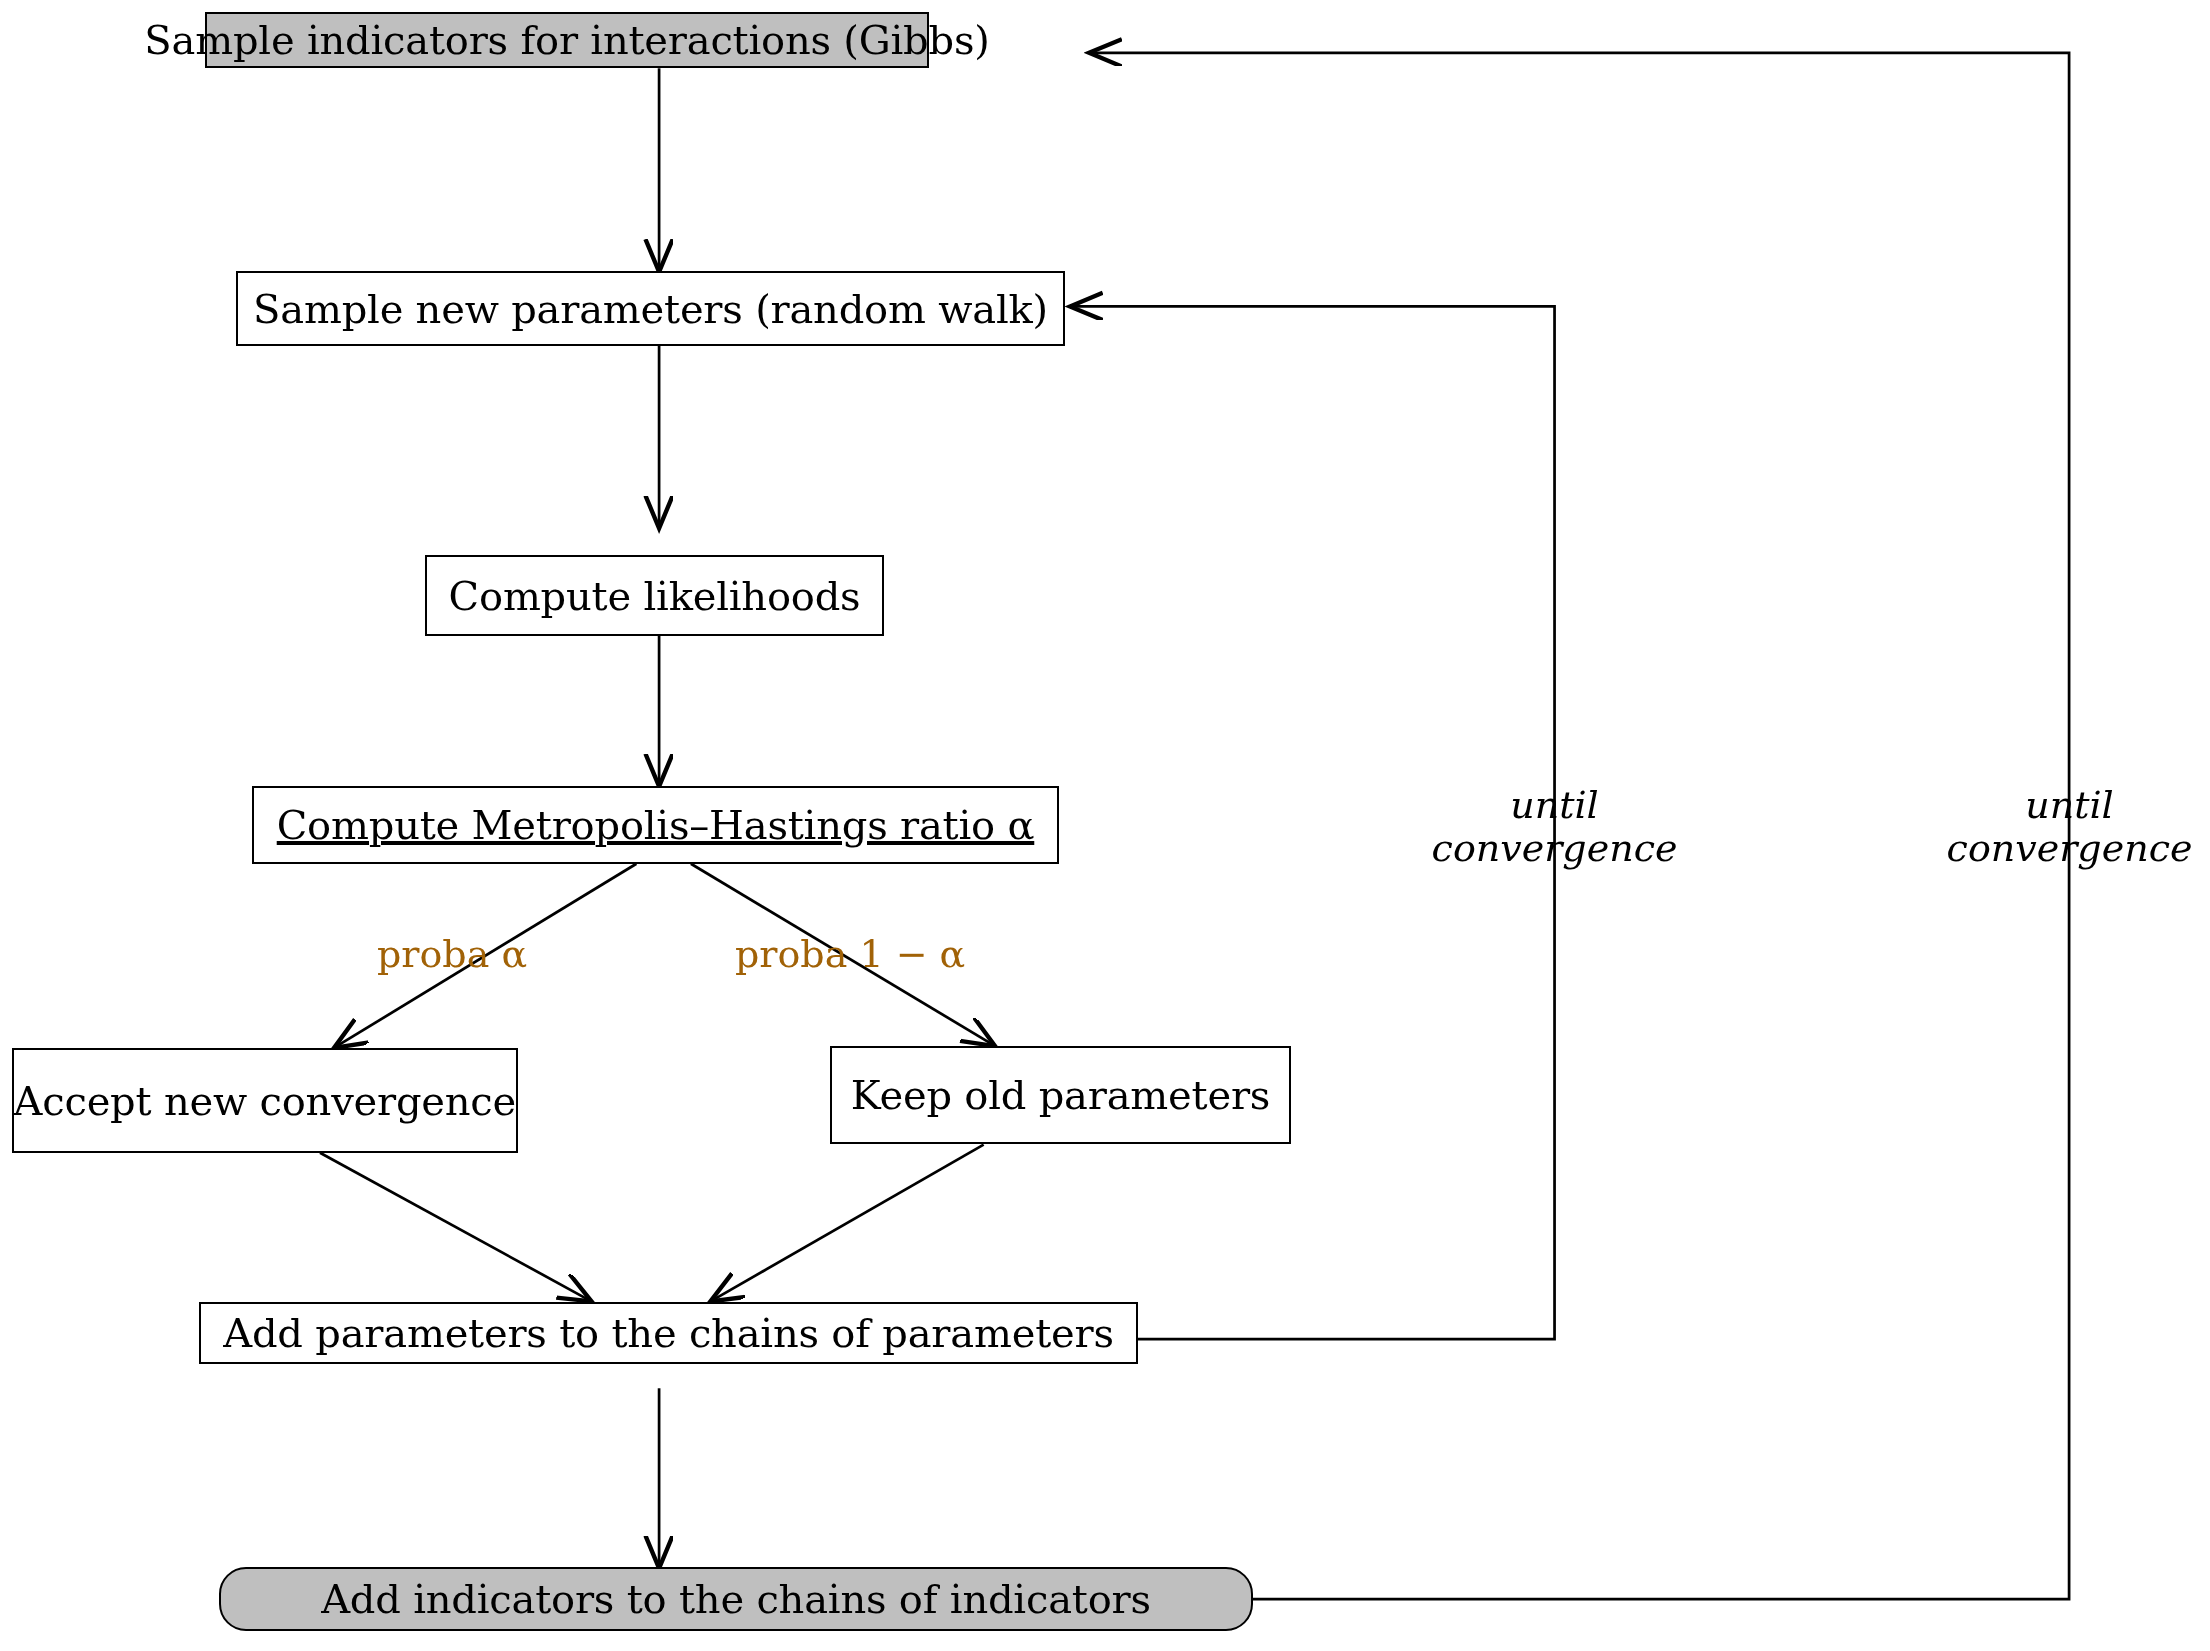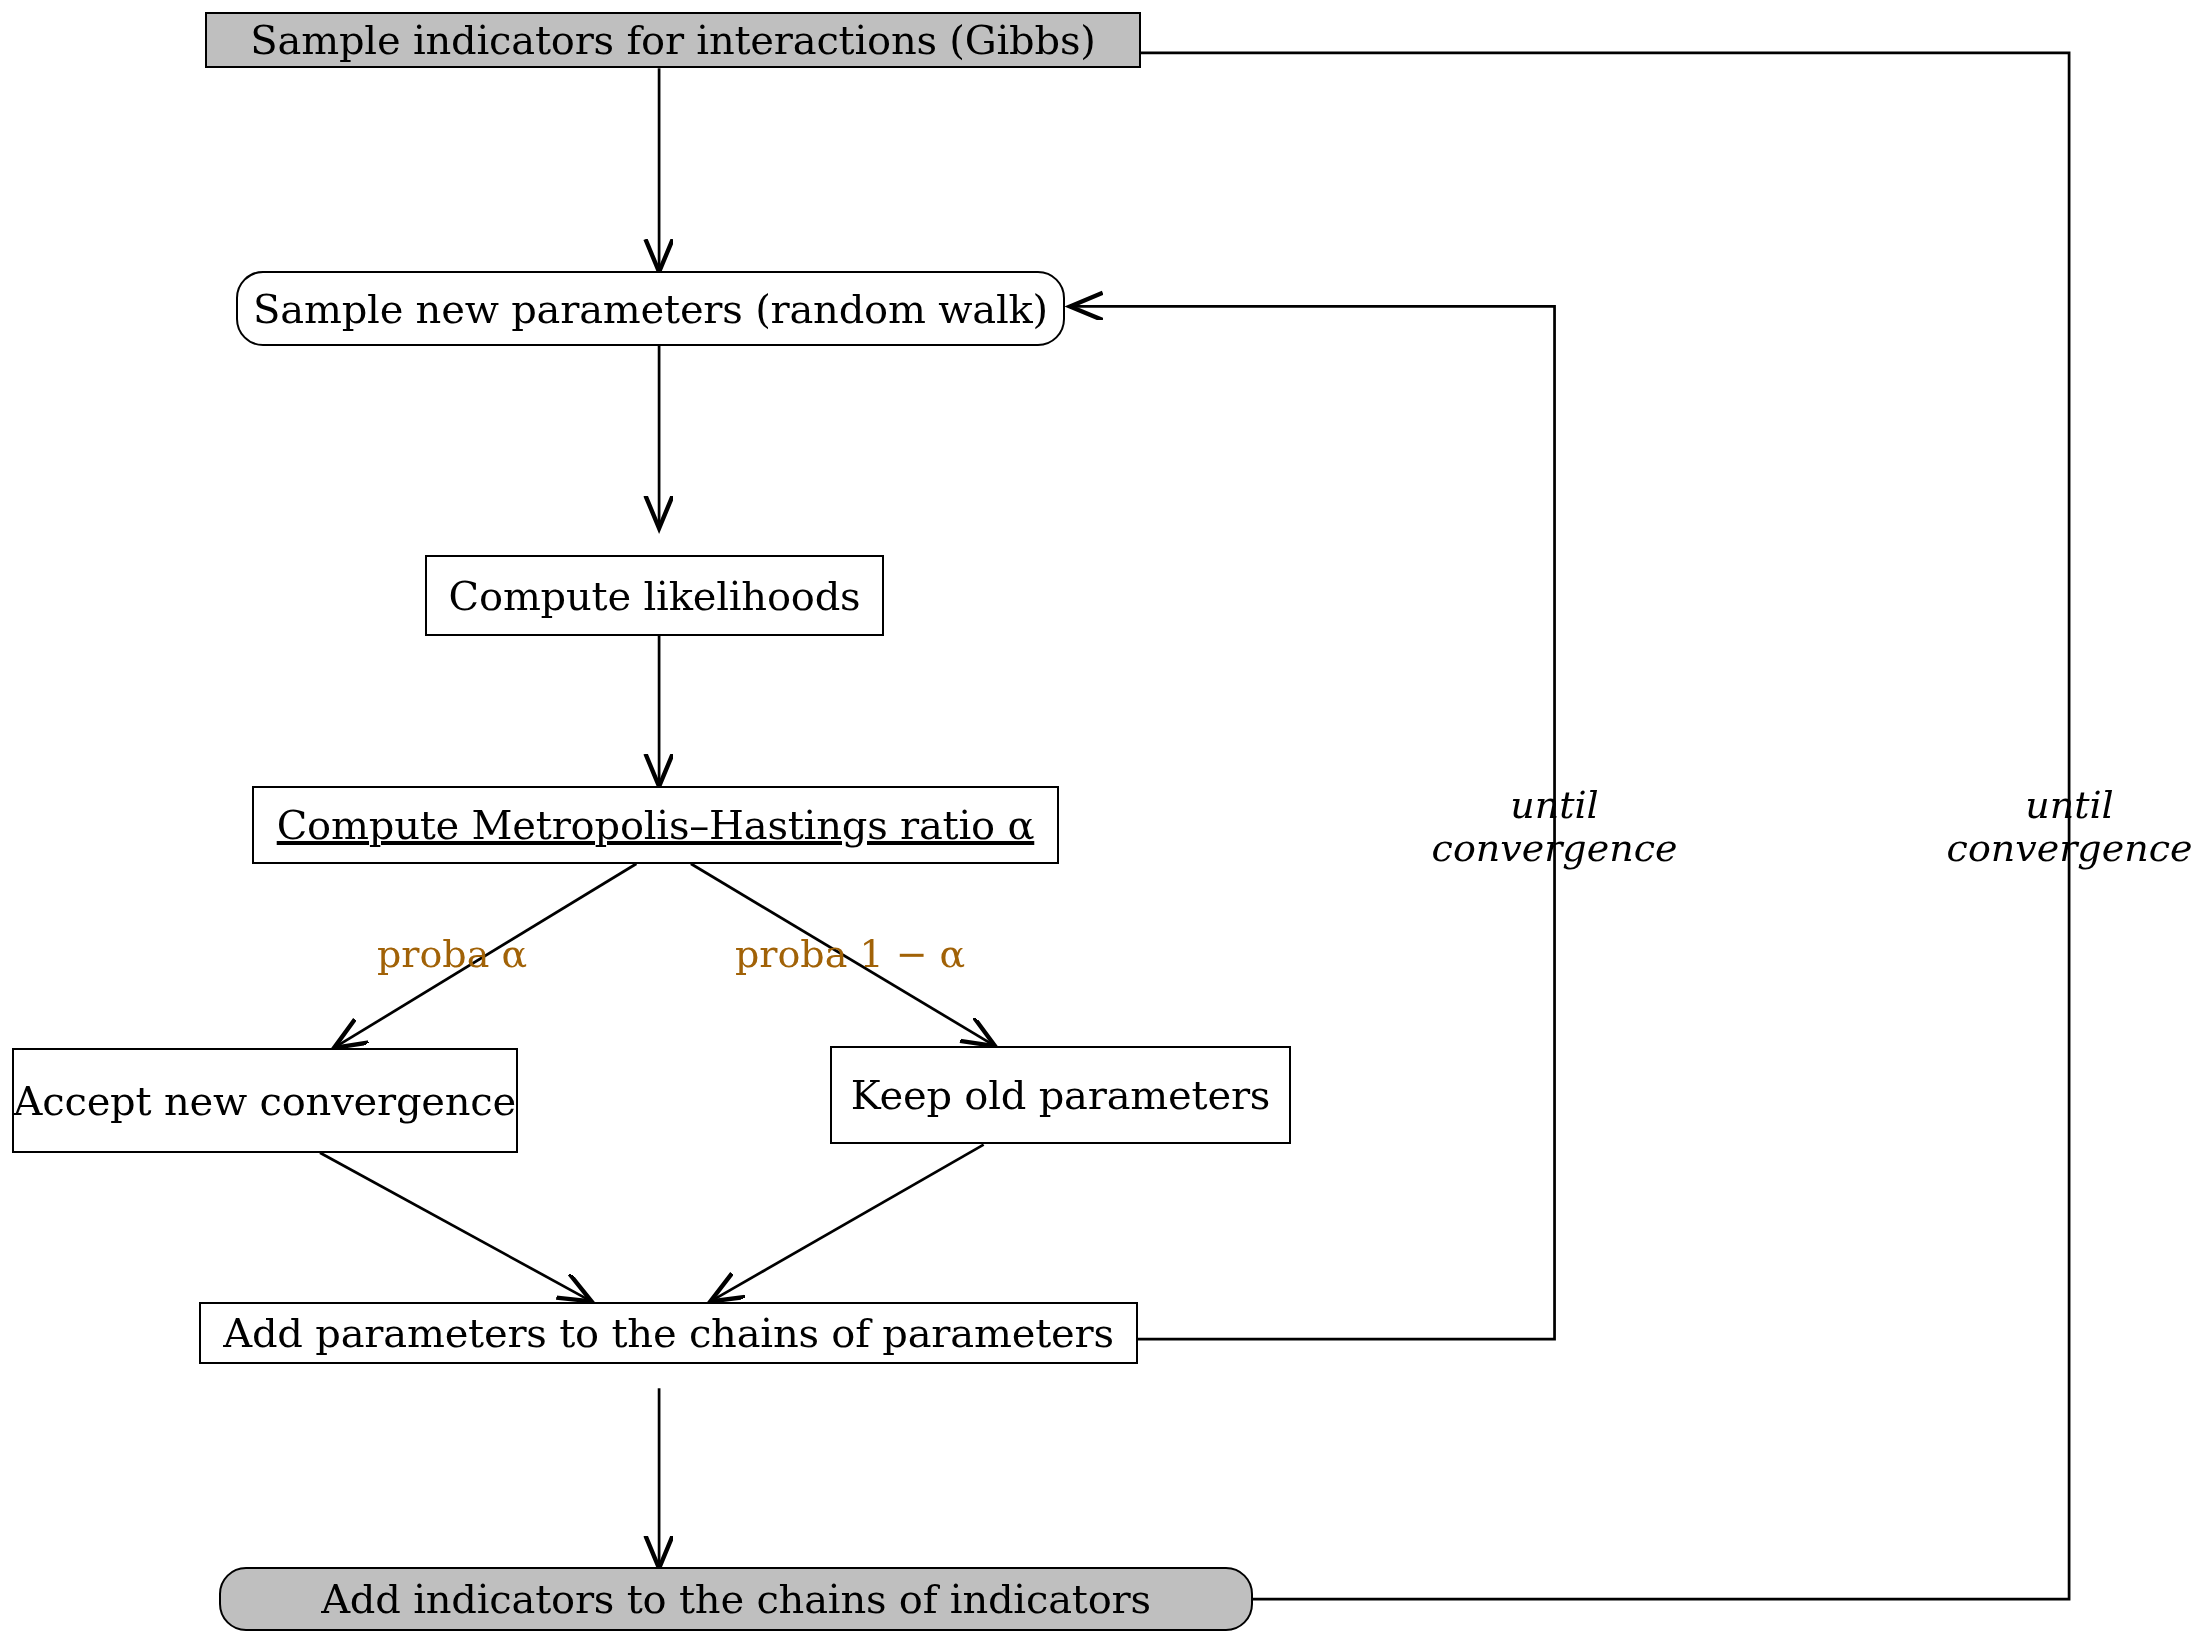--- a/index.html
+++ b/index.html
@@ -83,25 +83,25 @@
 
     <line x1="1082" y1="1259" x2="784" y2="1430" stroke="#000000" stroke-width="3" marker-end="url(#arrowhead)"></line>
 
     <line x1="725" y1="1527" x2="725" y2="1722" stroke="#000000" stroke-width="3" marker-end="url(#arrowhead)"></line>
 
     <polyline points="1230,1473 1710,1473 1710,337 1180,337" fill="none" stroke="#000000" stroke-width="3" marker-end="url(#arrowhead)"></polyline>
 
     <polyline points="1200,1759 2276,1759 2276,58 1201,58" fill="none" stroke="#000000" stroke-width="3" marker-end="url(#arrowhead)"></polyline>
   </svg>
 
-  <div class="node shaded" style="left:205px; top:11.8px; width:936px; height:56px;">
+  <div class="node shaded" style="left:205px; top:11.8px; width:724px; height:56px;">
     <span>Sample indicators for interactions (Gibbs)</span>
   </div>
 
-  <div class="node" style="left:236px; top:271px; width:829px; height:75px;border-radius:27px;">
+  <div class="node" style="left:236px; top:271px; width:829px; height:75px;">
     <span>Sample new parameters (random walk)</span>
   </div>
 
   <div class="node" style="left:425px; top:527px; width:459px; height:81px;margin-top:28px;">
     <span>Compute likelihoods</span>
   </div>
 
   <div class="node" style="left:252px; top:786px; width:807px; height:78px;text-decoration:underline;">
     <span>Compute Metropolis–Hastings ratio α</span>
   </div>

